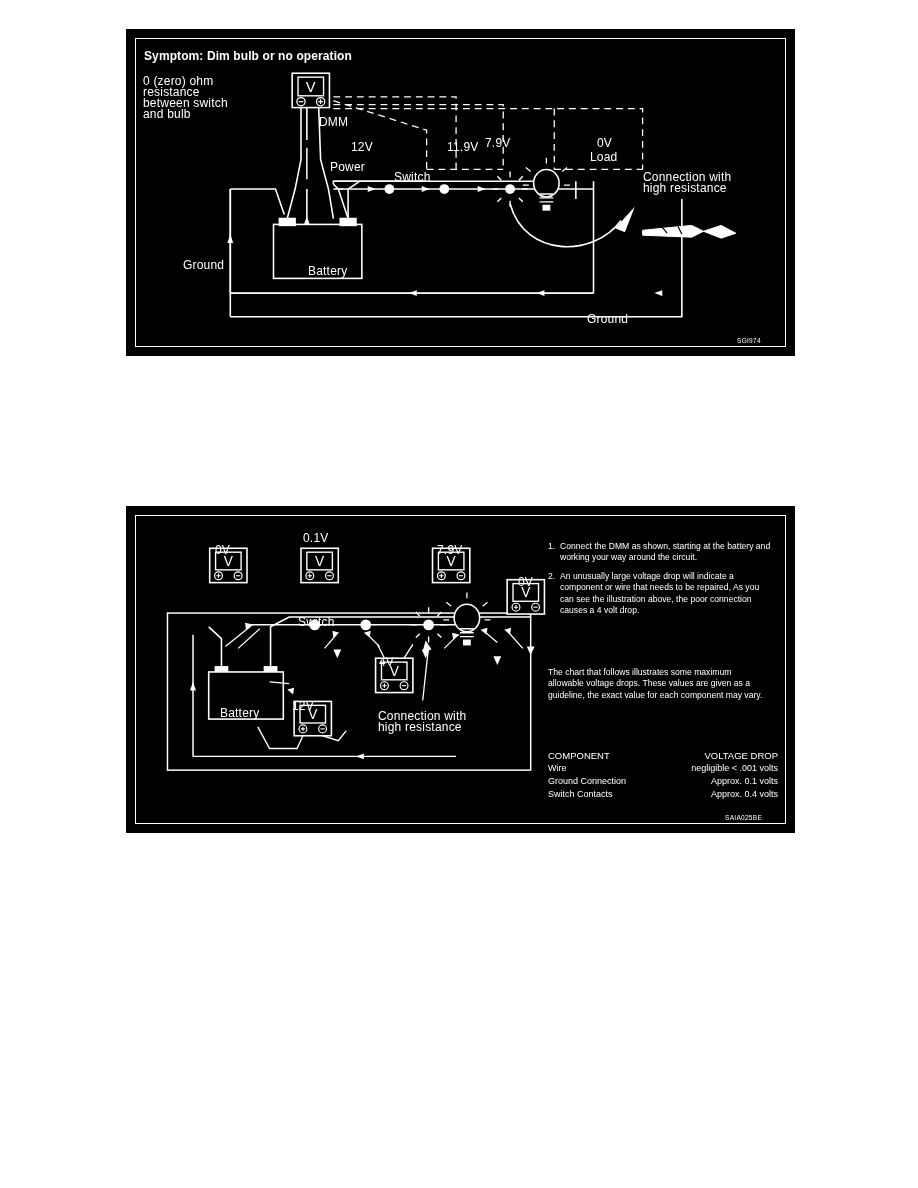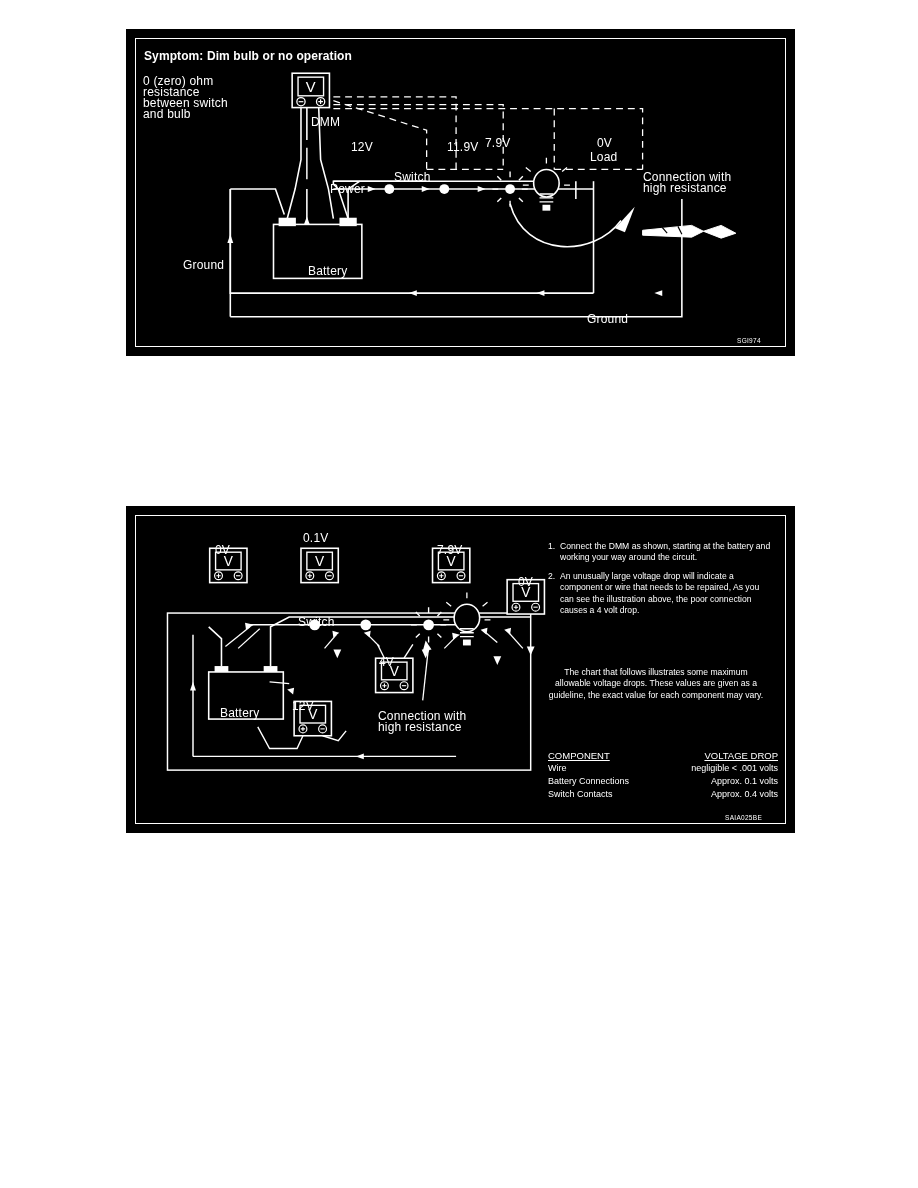--- a/index.html
+++ b/index.html
@@ -88,21 +88,21 @@
 
   .spec-table {
     position: absolute;
     color: #ffffff;
     font-size: 9px;
     line-height: 13px;
   }
   .spec-row { display: flex; }
   .spec-c1 { width: 100px; flex: 0 0 100px; }
   .spec-c2 { flex: 1 1 auto; text-align: right; }
-  .spec-head { font-size: 9.5px; text-decoration: underline; }
+  .spec-head { font-size: 9.5px; }
 </style>
 </head>
 <body>
 
 <div class="figure fig1">
   <div class="inner"></div>
 
   <svg class="art" viewBox="0 0 669 327">
     <g stroke="#ffffff" fill="none" stroke-width="1.6">
 
@@ -213,29 +213,29 @@
       <path d="M582 203 L600 197 L615 205 L600 210 Z" fill="#ffffff" stroke="#ffffff" stroke-width="1"></path>
       <path d="M540 199 L545 205 M556 198 L560 206" stroke="#000000" stroke-width="1.2"></path>
     </g>
   </svg>
 
   <div class="lbl title" style="left:15px; top:19px;">Symptom: Dim bulb or no operation</div>
   <div class="lbl" style="left:14px; top:44px;">0 (zero) ohm
 resistance
 between switch
 and bulb</div>
-  <div class="lbl" style="left:182px; top:85px;">DMM</div>
+  <div class="lbl" style="left:190px; top:85px;">DMM</div>
 
   <div class="lbl" style="left:222px; top:110px;">12V</div>
   <div class="lbl" style="left:318px; top:110px;">11.9V</div>
   <div class="lbl" style="left:356px; top:106px;">7.9V</div>
   <div class="lbl" style="left:468px; top:106px;">0V</div>
   <div class="lbl" style="left:461px; top:120px;">Load</div>
 
-  <div class="lbl" style="left:201px; top:152px;">Power</div>
+  <div class="lbl" style="left:201px; top:130px;">Power</div>
   <div class="lbl" style="left:265px; top:140px;">Switch</div>
   <div class="lbl" style="left:179px; top:234px;">Battery</div>
   <div class="lbl" style="left:54px; top:228px;">Ground</div>
   <div class="lbl" style="left:458px; top:282px;">Ground</div>
   <div class="lbl" style="left:514px; top:140px;">Connection with
 high resistance</div>
 
   <div class="lbl code" style="left:608px; top:303px;">SGI974</div>
 </div>
 
@@ -404,33 +404,33 @@
     <div class="instr-item">
       <div class="instr-num">1.</div>
       <div class="instr-txt">Connect the DMM as shown, starting at the battery and working your way around the circuit.</div>
     </div>
     <div class="instr-item">
       <div class="instr-num">2.</div>
       <div class="instr-txt">An unusually large voltage drop will indicate a component or wire that needs to be repaired, As you can see the illustration above, the poor connection causes a 4 volt drop.</div>
     </div>
   </div>
 
-  <div class="instr" style="left:419px; top:158px; width:216px;text-align:center;">The chart that follows illustrates some maximum allowable voltage drops. These values are given as a guideline, the exact value for each component may vary.</div>
+  <div class="instr" style="left:419px; top:158px; width:216px;">The chart that follows illustrates some maximum allowable voltage drops. These values are given as a guideline, the exact value for each component may vary.</div>
 
   <div class="spec-table" style="left:419px; top:240px; width:230px;">
     <div class="spec-row spec-head">
       <div class="spec-c1">COMPONENT</div>
       <div class="spec-c2">VOLTAGE DROP</div>
     </div>
     <div class="spec-row">
       <div class="spec-c1">Wire</div>
       <div class="spec-c2">negligible &lt; .001 volts</div>
     </div>
     <div class="spec-row">
-      <div class="spec-c1">Battery Connections</div>
+      <div class="spec-c1">Ground Connection</div>
       <div class="spec-c2">Approx. 0.1 volts</div>
     </div>
     <div class="spec-row">
       <div class="spec-c1">Switch Contacts</div>
       <div class="spec-c2">Approx. 0.4 volts</div>
     </div>
   </div>
 
   <div class="lbl code" style="left:596px; top:303px;">SAIA025BE</div>
 </div>

